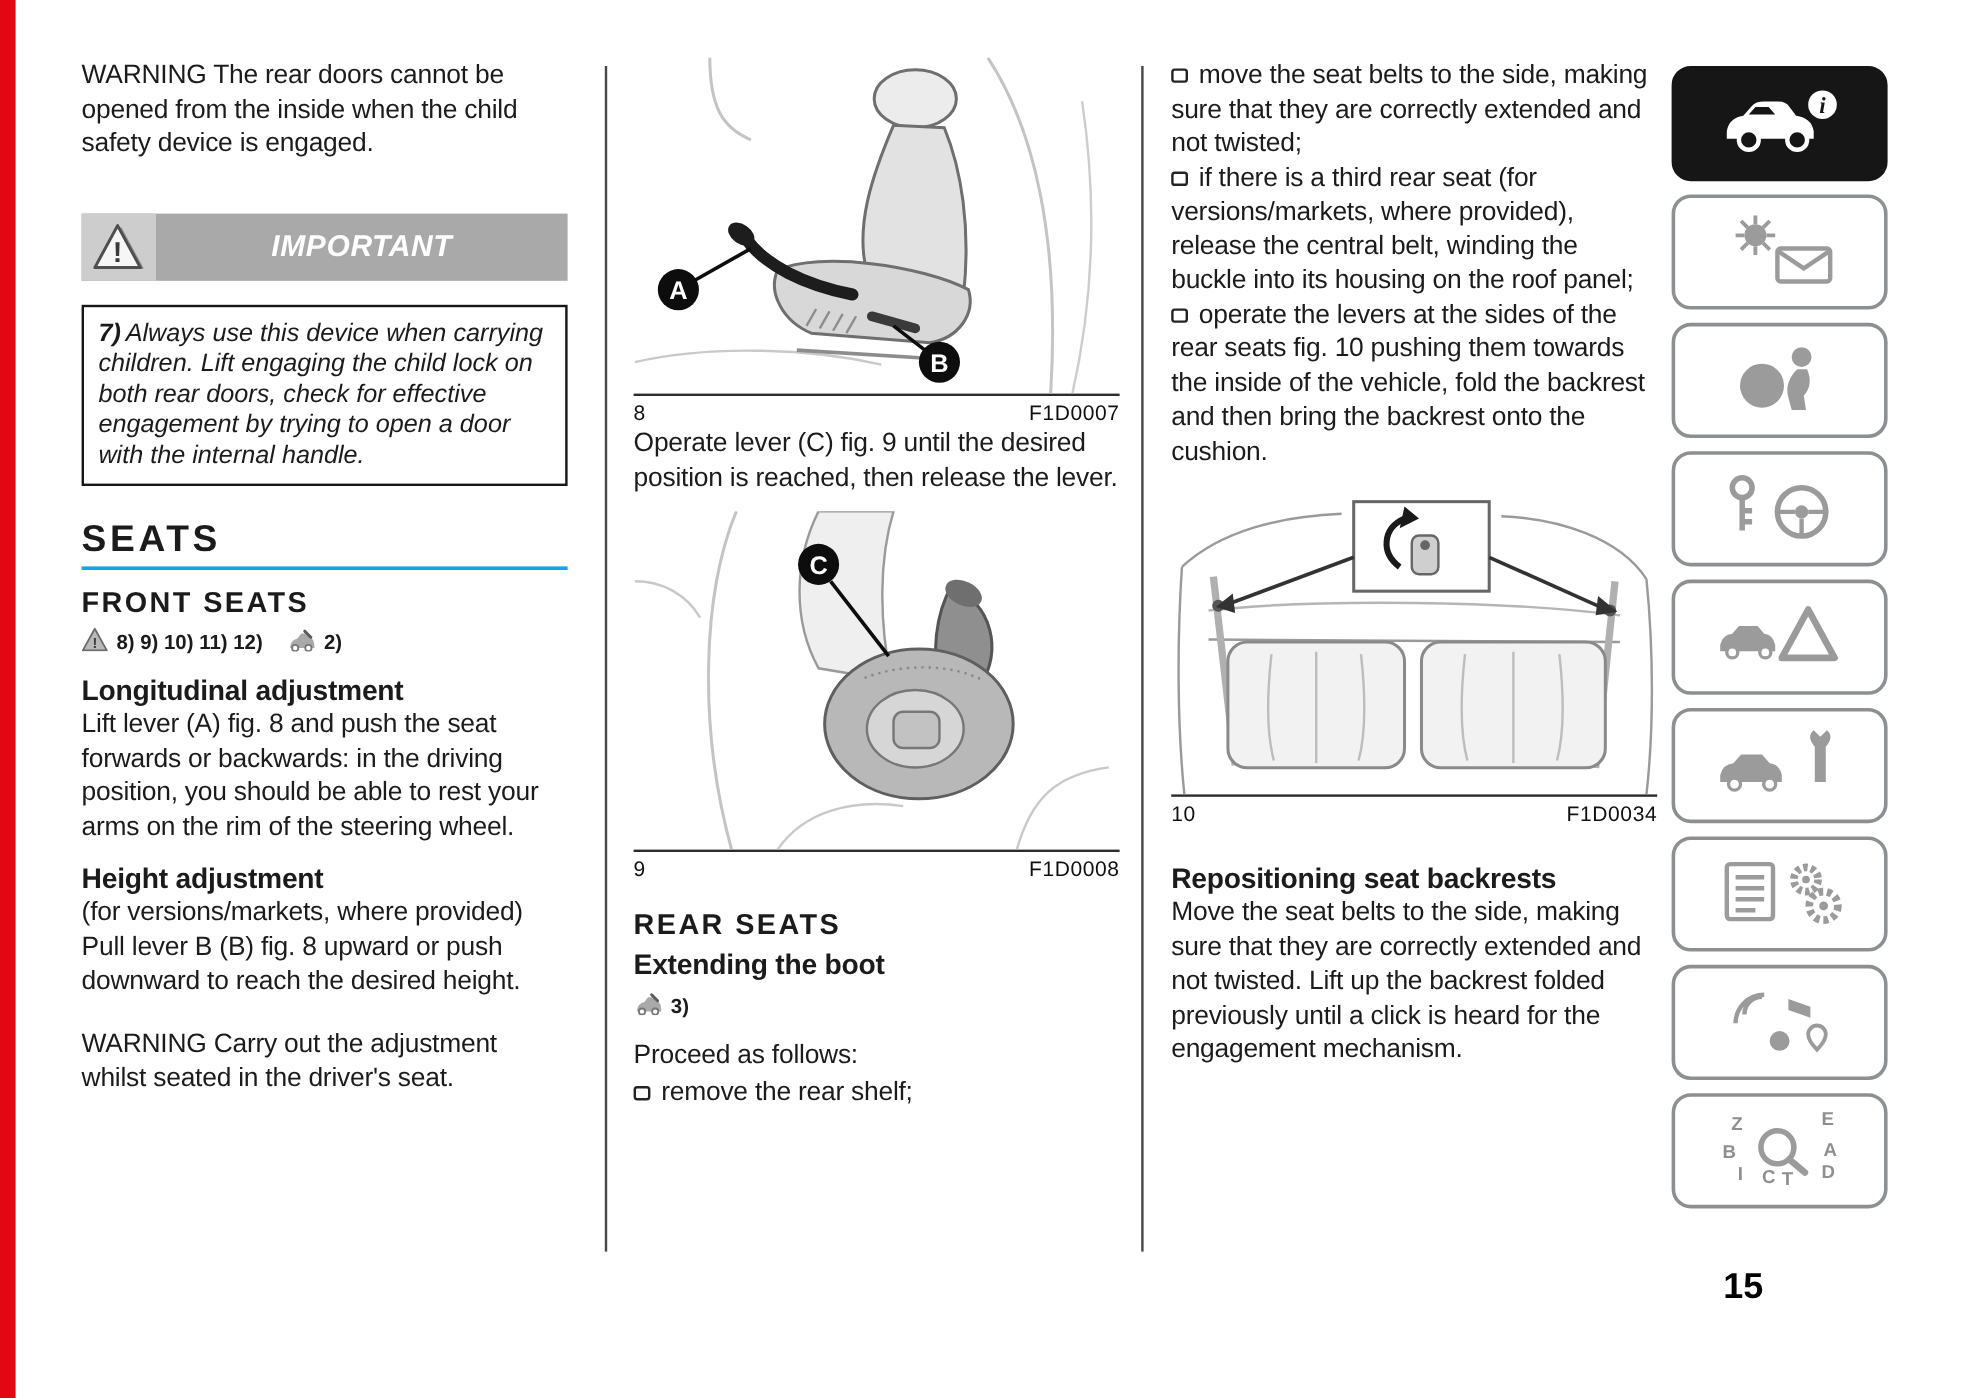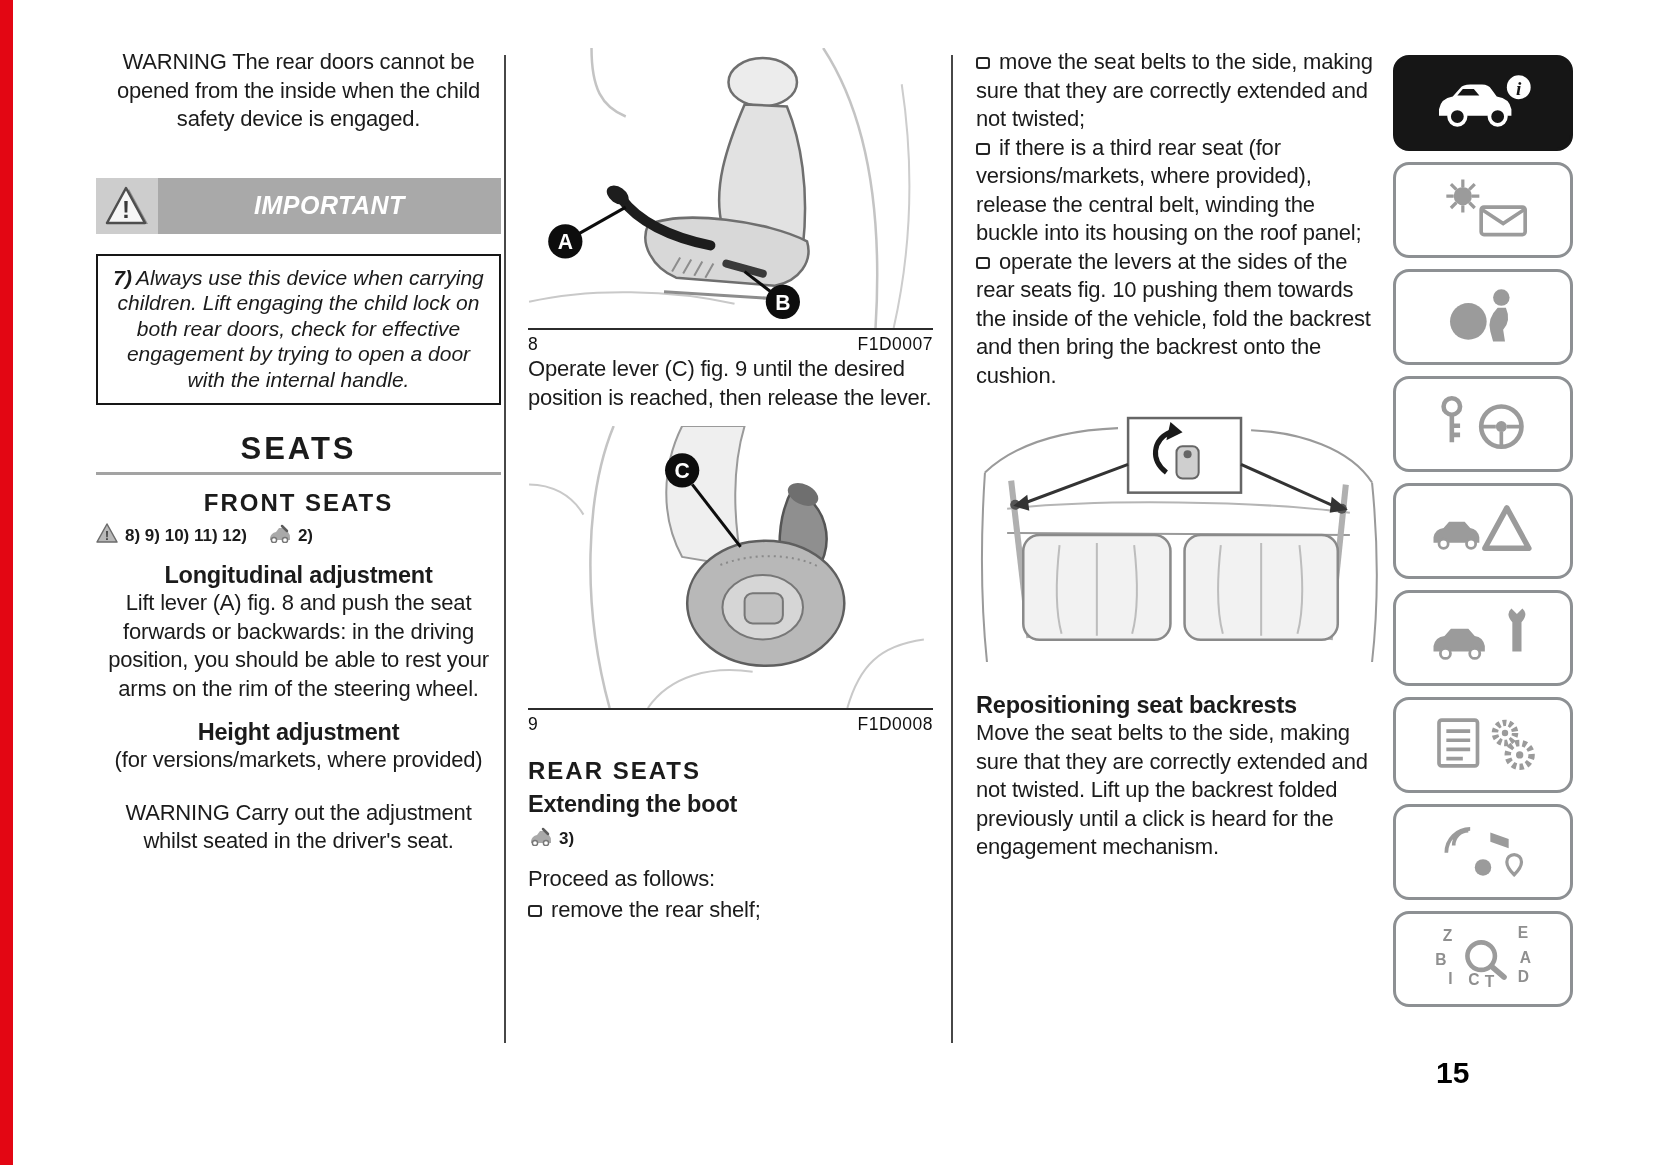--- a/index.html
+++ b/index.html
@@ -4,42 +4,42 @@
 <style>
   * { box-sizing: border-box; margin: 0; padding: 0; }
   html,body { background:#ffffff; }
   .page {
     position: relative; width: 1653px; height: 1165px; background: #ffffff;
     font-family: "Liberation Sans", sans-serif; color: #1b1b1b; overflow: hidden;
   }
   .red-strip { position:absolute; left:0; top:0; width:13px; height:100%; background:#e30613; }
 
   .col { position:absolute; top:48px; width:405px; }
-  .col1 { left:96px;text-align:center; }
+  .col1 { left:68px; }
   .col2 { left:528px; }
   .col3 { left:976px; }
   .vdiv { position:absolute; top:55px; height:988px; width:2px; background:#474747; }
   .vdiv1 { left:504px; } .vdiv2 { left:951px; }
 
   p.body { font-size:22px; line-height:28.5px; letter-spacing:-0.2px; }
   .h-sub { font-size:23.5px; font-weight:bold; letter-spacing:-0.2px; }
 
   
   .important-banner { display:flex; height:56px; margin:44px 0 20px; background:#a9a9a9; }
   .imp-icon-box { width:62px; background:#cdcdcd; display:flex; align-items:center; justify-content:center; }
   .imp-label { flex:1; display:flex; align-items:center; justify-content:center;
     color:#ffffff; font-weight:bold; font-style:italic; font-size:25px; letter-spacing:0.5px;border-radius:12px; }
 
   
   .note-box { border:2.5px solid #161616; padding:9px 12px 11px 12px; font-style:italic;
     font-size:21px; line-height:25.5px; margin-bottom:26px; }
   .note-num { font-weight:bold; margin-right:4px; }
 
   .h-seats { font-size:31px; font-weight:bold; letter-spacing:3px;
-    border-bottom:3px solid #a3a3a3; padding-bottom:5px; margin:4px 0 14px; }
+    border-bottom:3px solid #0ea5e9; padding-bottom:5px; margin:4px 0 14px; }
   .h-caps { font-size:24px; font-weight:bold; letter-spacing:2px; margin:0 0 6px; }
 
   .refs-row { display:flex; align-items:center; gap:7px; margin:2px 0 14px; font-weight:bold; font-size:17px; }
   .refs-row .gap { width:6px; }
 
   .mt16 { margin-top:16px; } .mt34 { margin-top:24px; } .mb4 { margin-bottom:4px; }
 
   
   .bullet-sq { display:inline-block; width:14px; height:12px; border:2.5px solid #242424;
     border-radius:3px; margin-right:9px; }
@@ -102,21 +102,21 @@
           <path d="M15 3 l5 5" stroke="#5c5c5c" stroke-width="2.5" stroke-linecap="round"></path>
         </svg>
       </span>
       <span>2)</span>
     </div>
 
     <h3 class="h-sub">Longitudinal adjustment</h3>
     <p class="body mb4">Lift lever (A) fig. 8 and push the seat forwards or backwards: in the driving position, you should be able to rest your arms on the rim of the steering wheel.</p>
 
     <h3 class="h-sub mt16">Height adjustment</h3>
-    <p class="body"><span>(for versions/markets, where provided)</span><br></p>
+    <p class="body"><span>(for versions/markets, where provided)</span><br><span>Pull lever B (B) fig. 8 upward or push downward to reach the desired height.</span></p>
 
     <p class="body mt34">WARNING Carry out the adjustment whilst seated in the driver's seat.</p>
   </div>
 
   <div class="vdiv vdiv1"></div>
 
   <div class="col col2">
     <figure>
       <svg width="405" height="280" viewBox="0 0 400 278">
         <path d="M292 0 C330 58 352 148 344 278" fill="none" stroke="#c4c4c4" stroke-width="2.5"></path>
@@ -214,20 +214,24 @@
         <rect x="150" y="6" width="112" height="74" fill="#ffffff" stroke="#666" stroke-width="2.5"></rect>
         <rect x="198" y="34" width="22" height="32" rx="6" fill="#cfcfcf" stroke="#666" stroke-width="2"></rect>
         <circle cx="209" cy="42" r="4" fill="#666"></circle>
         <path d="M188 60 C172 48 174 28 192 20" fill="none" stroke="#1a1a1a" stroke-width="5"></path>
         <polygon points="192,10 204,20 188,28" fill="#1a1a1a"></polygon>
         <path d="M150 52 L48 90" stroke="#333" stroke-width="3"></path>
         <polygon points="50,82 36,93 52,98" fill="#333"></polygon>
         <path d="M262 52 L356 94" stroke="#333" stroke-width="3"></path>
         <polygon points="352,84 368,97 350,100" fill="#333"></polygon>
       </svg>
+      <figcaption class="figcap">
+        <span>10</span>
+        <span>F1D0034</span>
+      </figcaption>
     </figure>
 
     <h3 class="h-sub" style="margin-top:30px;">Repositioning seat backrests</h3>
     <p class="body">Move the seat belts to the side, making sure that they are correctly extended and not twisted. Lift up the backrest folded previously until a click is heard for the engagement mechanism.</p>
   </div>
 
   <nav class="sidebar">
     <div class="nav-item active">
       <span>
         <svg width="110" height="66" viewBox="0 0 120 70">

